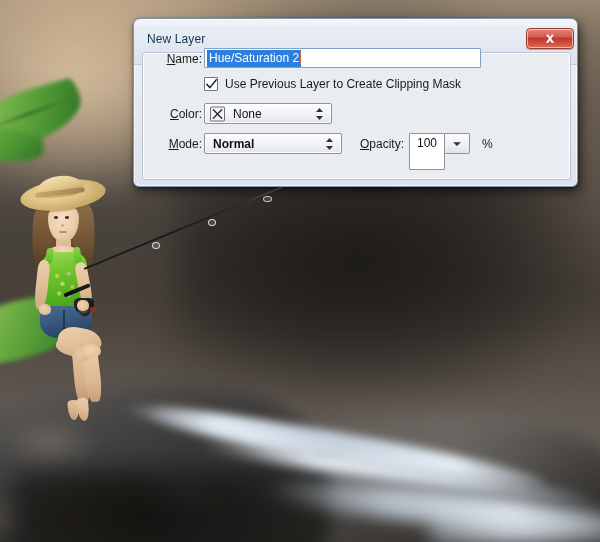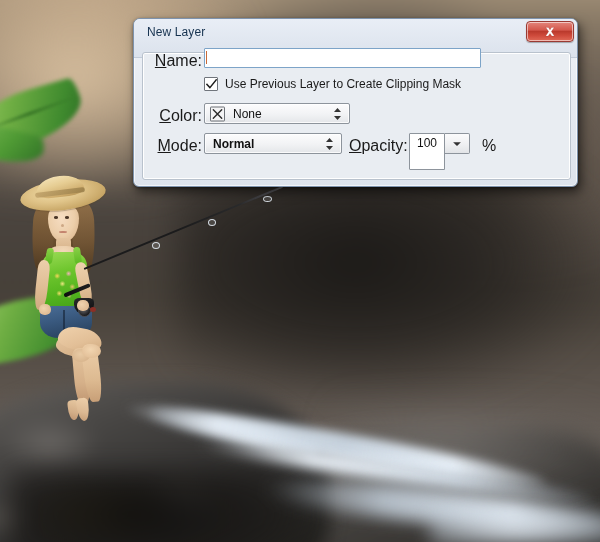--- a/index.html
+++ b/index.html
@@ -473,21 +473,21 @@
     box-shadow:
       0 0 0 1px rgba(255,255,255,0.62) inset,
       3px 5px 11px rgba(0,0,0,0.55),
       0 1px 3px rgba(0,0,0,0.4);
     box-sizing: border-box;
     overflow: hidden;
   }
 
   .titlebar {
     position: absolute;
-    left: 0; top: 0;
+    left: 0; top: 7px;
     width: 100%;
     height: 39px;
     background: linear-gradient(180deg, #e9eef6 0%, #e2e8f1 50%, #dbe2ec 100%);
     border-bottom: 1px solid #c3ccd9;
     box-sizing: border-box;
   }
   .title-text {
     position: absolute;
     left: 13px; top: 6px;
     font-size: 12px;
@@ -515,31 +515,31 @@
     width: 429px; height: 128px;
     background: #e9edf2;
     border: 1px solid #b9c2cd;
     border-radius: 3px;
     box-shadow: 0 0 0 1px #ffffff inset;
     box-sizing: border-box;
   }
 
   .form-label {
     position: absolute;
-    font-size: 16px;
+    font-size: 12px;
     color: #1a1a1a;
     text-align: right;
     white-space: nowrap;
   }
   .form-label .mn { text-decoration: underline; }
 
   .lbl-name    { left: 8px;  top: 33px;  width: 60px; }
   .lbl-color   { left: 8px;  top: 88px;  width: 60px; }
   .lbl-mode    { left: 8px;  top: 118px; width: 60px; }
-  .lbl-opacity { left: 215px; top: 118px; width: 55px; text-align: center; }
+  .lbl-opacity { left: 215px; top: 118px; width: 55px; }
   .lbl-pct     { left: 348px; top: 118px; width: 18px; text-align: left; }
 
   .text-input {
     position: absolute;
     left: 70px; top: 29px;
     width: 277px; height: 20px;
     background: #ffffff;
     border: 1px solid #7da4c8;
     border-radius: 1px;
     box-sizing: border-box;
@@ -602,21 +602,21 @@
     transform: translateY(-50%);
     white-space: nowrap;
   }
   .combo .spin {
     position: absolute;
     right: 7px; top: 50%;
     transform: translateY(-50%);
     width: 9px; height: 13px;
   }
 
-  .combo-color { left: 70px; top: 84px; width: 146px; height: 21px; padding-left: 21px; }
+  .combo-color { left: 70px; top: 84px; width: 128px; height: 21px; padding-left: 21px; }
   .combo-color .ctext { left: 28px; }
   .color-swatch {
     position: absolute;
     left: 5px; top: 50%;
     transform: translateY(-50%);
     width: 15px; height: 15px;
     background: #f4f4f5;
     border: 1px solid #6c7177;
     border-radius: 1px;
     box-sizing: border-box;
@@ -732,21 +732,21 @@
         <svg width="13" height="13" viewBox="0 0 13 13">
           <path d="M2.4 2.0 L4.9 2.0 L6.5 4.4 L8.1 2.0 L10.6 2.0 L7.8 6.1 L10.8 10.6 L8.3 10.6 L6.5 7.9 L4.7 10.6 L2.2 10.6 L5.2 6.1 Z" fill="#ffffff" stroke="rgba(120,30,20,0.35)" stroke-width="0.4"></path>
         </svg>
       </div>
     </div>
 
     <div class="inner-panel"></div>
 
     <div class="form-label lbl-name"><span class="mn">N</span><span>ame:</span></div>
 
-    <div class="text-input" title="Layer name"><span class="caret"></span></div>
+    <div class="text-input" title="Layer name"><span class="sel-text">Hue/Saturation 2</span><span class="caret"></span></div>
 
     <div class="checkbox-row">
       <span class="cbox">
         <svg width="11" height="11" viewBox="0 0 11 11">
           <path d="M1 5.4 L3.9 8.6 L10.2 0.9" fill="none" stroke="#1d1d1d" stroke-width="1.5" stroke-linecap="square"></path>
         </svg>
       </span>
       <span class="cbox-label">Use Previous Layer to Create Clipping Mask</span>
     </div>
 

